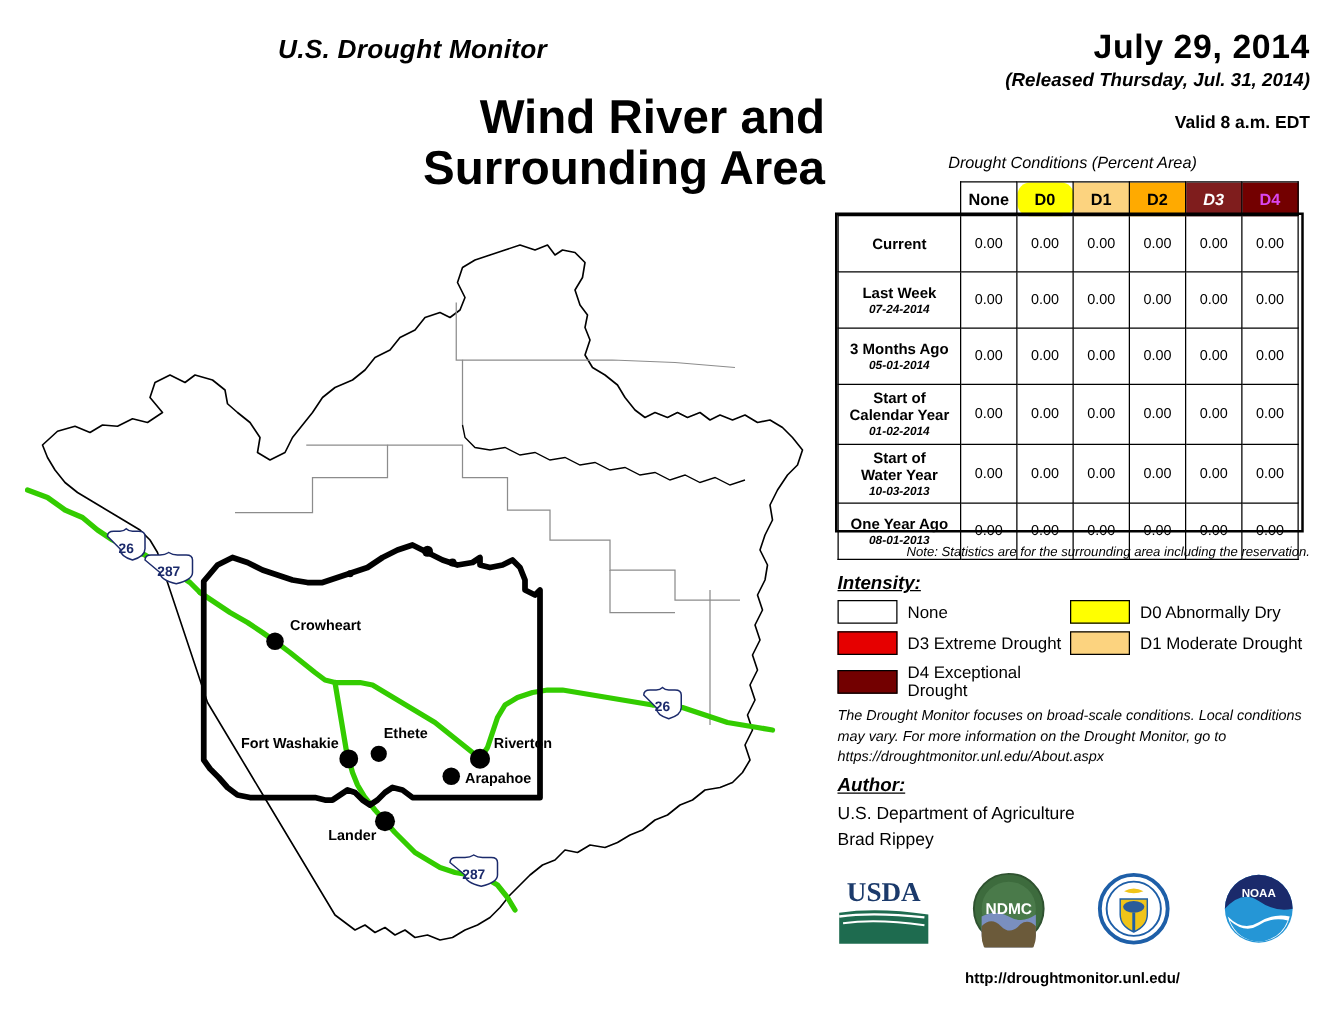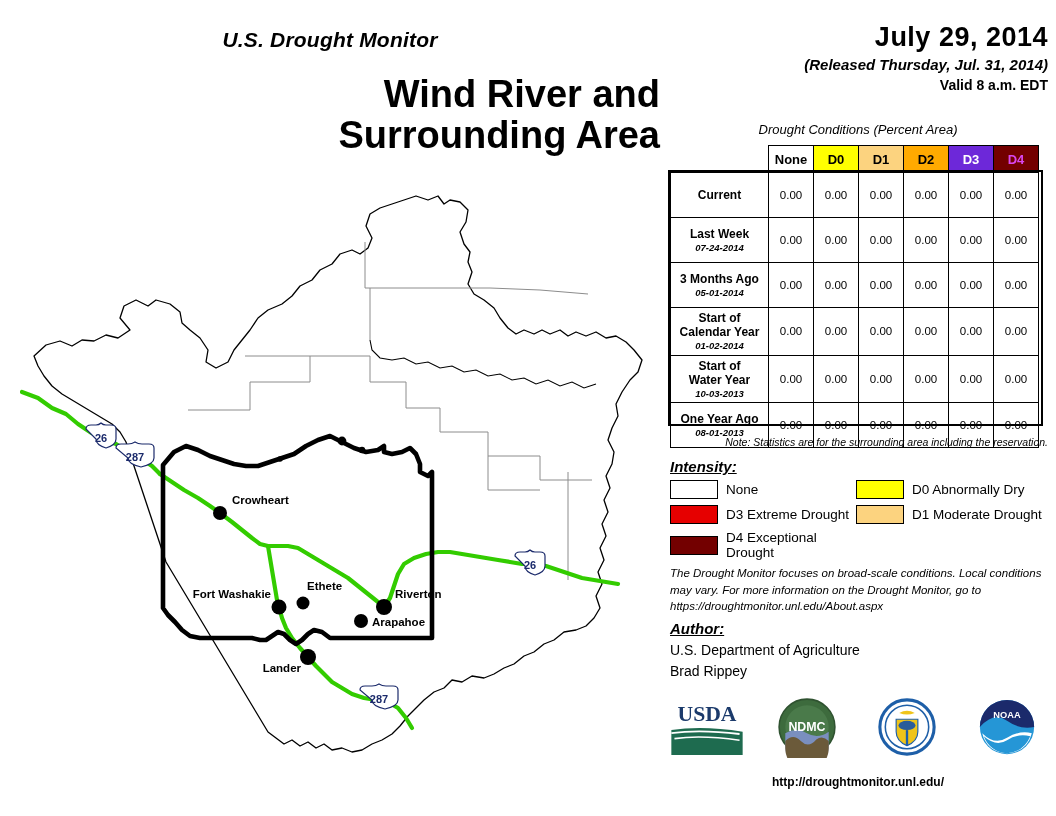--- a/index.html
+++ b/index.html
@@ -8,43 +8,43 @@
 
   
   #title-block{position:absolute;left:0;top:28px;width:660px;text-align:center;}
   #dm-kicker{font-size:21px;font-weight:bold;font-style:italic;letter-spacing:.2px;}
   #region-title{font-size:38px;font-weight:bold;line-height:1.08;margin-top:22px;text-align:right;}
 
   
   #date-block{position:absolute;left:668px;top:22px;width:380px;text-align:right;}
   #dm-date{font-size:27px;font-weight:bold;letter-spacing:.5px;}
   #dm-released{font-size:15px;font-weight:bold;font-style:italic;margin-top:3px;}
-  #dm-valid{font-size:14px;font-weight:bold;margin-top:4px;}
+  #dm-valid{font-size:14px;font-weight:bold;margin-top:16px;}
   #table-caption{position:absolute;left:668px;top:122px;width:380px;text-align:center;
                  font-size:13px;font-style:italic;}
 
   
   #stats-table{position:absolute;left:670px;top:145px;border-collapse:collapse;
                table-layout:fixed;width:368px;}
   #stats-table td,#stats-table th{border:1px solid #000;text-align:center;
                 vertical-align:middle;font-size:11.5px;padding:0;}
   #stats-table thead th{height:26px;font-weight:bold;font-size:13px;}
   #stats-table thead th.blank-corner{border:none;}
   #stats-table tbody td.rowlabel{font-weight:bold;font-size:12px;line-height:1.18;
                 padding:3px 4px;text-align:center;}
   #stats-table tbody td.rowlabel .sub{font-weight:bold;font-style:italic;font-size:9.5px;
                 display:block;margin-top:1px;}
   #stats-table tbody tr{height:45px;}
   #stats-table col.labelcol{width:98px;}
   #stats-table col.datacol{width:45px;}
   .hdr-none{background:#ffffff;}
-  .hdr-d0{background:#ffff00;}
+  .hdr-d0{background:#ffff00;border-radius:10px;}
   .hdr-d1{background:#fcd37f;}
   .hdr-d2{background:#ffaa00;}
-  .hdr-d3{background:#6d28d9;color:#fff;}
+  .hdr-d3{background:#7f1d1d;color:#fff;font-style:italic;}
   .hdr-d4{background:#730000;color:#d946ef;}
   #table-outer-border{position:absolute;left:668px;top:170px;width:371px;height:252px;
        border:2px solid #000;pointer-events:none;}
   #table-note{position:absolute;left:668px;top:436px;width:380px;text-align:right;
               font-size:10.5px;font-style:italic;}
 
   
   #intensity-head{position:absolute;left:670px;top:458px;font-size:15px;
       font-style:italic;font-weight:bold;text-decoration:underline;}
   #legend{position:absolute;left:670px;top:480px;width:372px;

